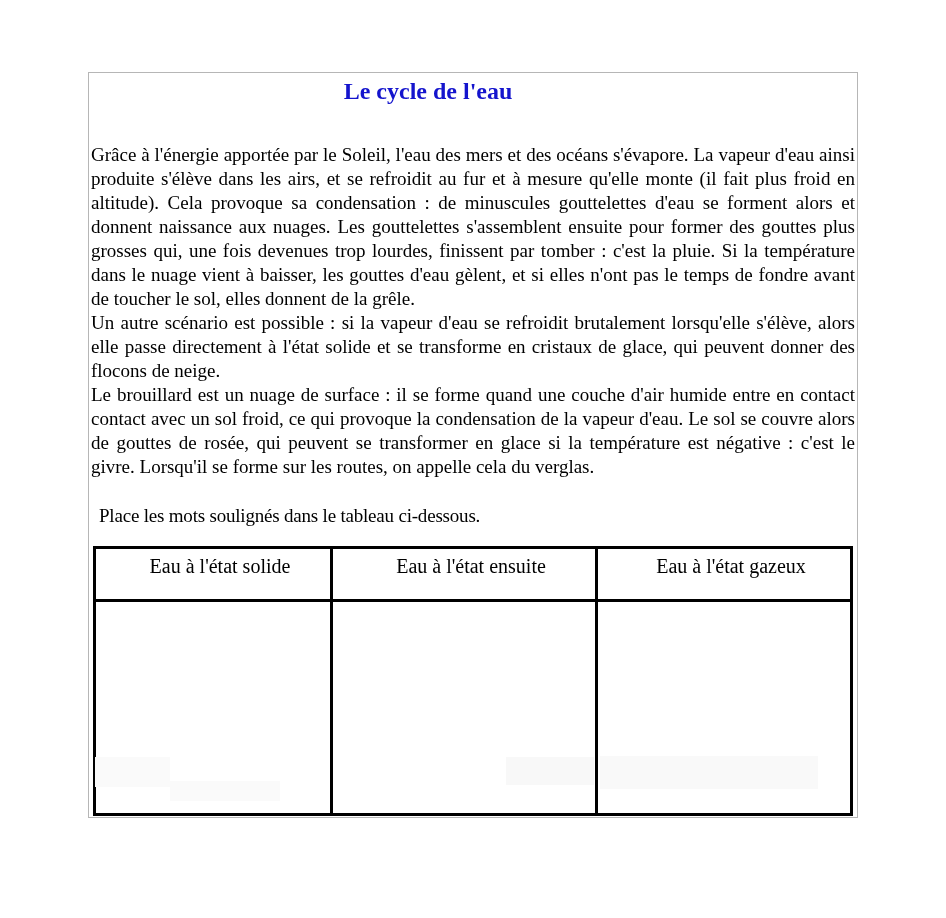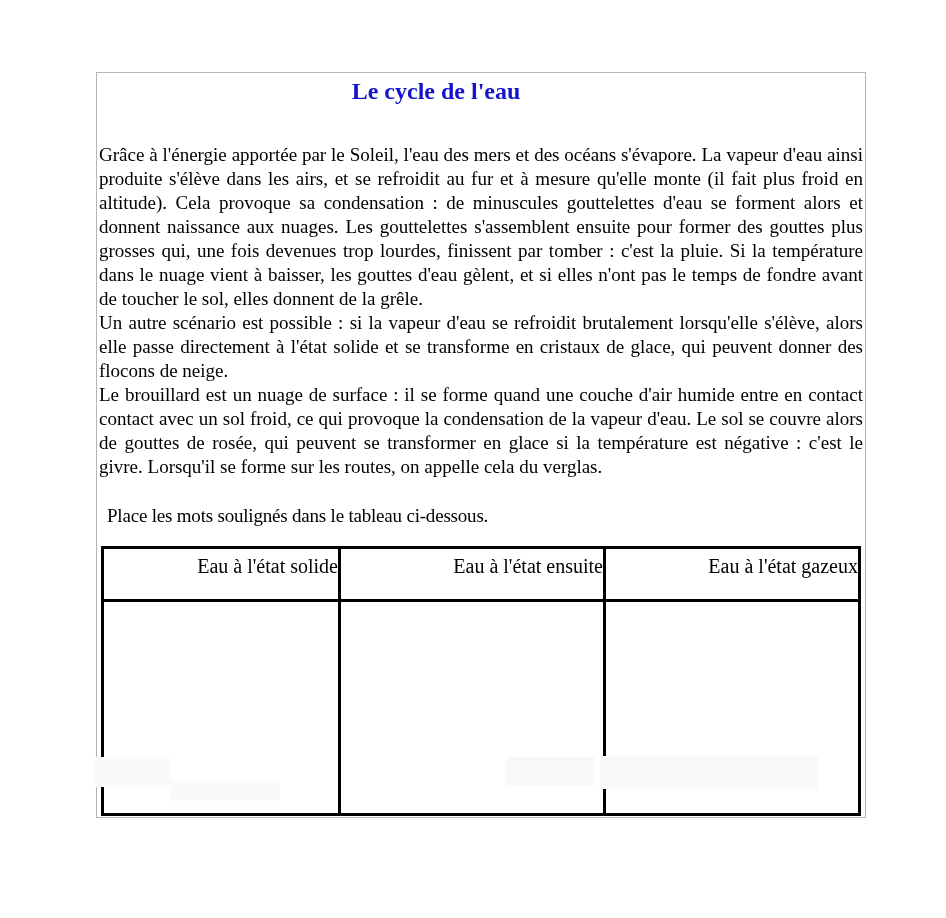--- a/index.html
+++ b/index.html
@@ -7,21 +7,21 @@
     position: relative;
     width: 946px;
     height: 918px;
     background: #ffffff;
     overflow: hidden;
     font-family: "Liberation Serif", "DejaVu Serif", serif;
     color: #000000;
   }
   .page {
     position: absolute;
-    left: 96px;
+    left: 88px;
     top: 72px;
     width: 770px;
     height: 746px;
     box-sizing: border-box;
     border: 1px solid #b6b6b6;
     background: #ffffff;
     padding: 0 2px;
   }
   .title {
     margin: 5px 90px 0 0;
@@ -64,21 +64,21 @@
   }
   table.classif th, table.classif td {
     border: 3px solid #000000;
     background: #ffffff;
   }
   table.classif th {
     height: 34px;
     padding: 0 0 16px 14px;
     font-size: 20px;
     font-weight: normal;
-    text-align: right;
+    text-align: center;
     vertical-align: middle;
   }
   table.classif td {
     height: 211px;
     padding: 0;
     vertical-align: top;
   }
   .col-1 { width: 237px; }
   .col-2 { width: 265px; }
   .col-3 { width: 255px; }

